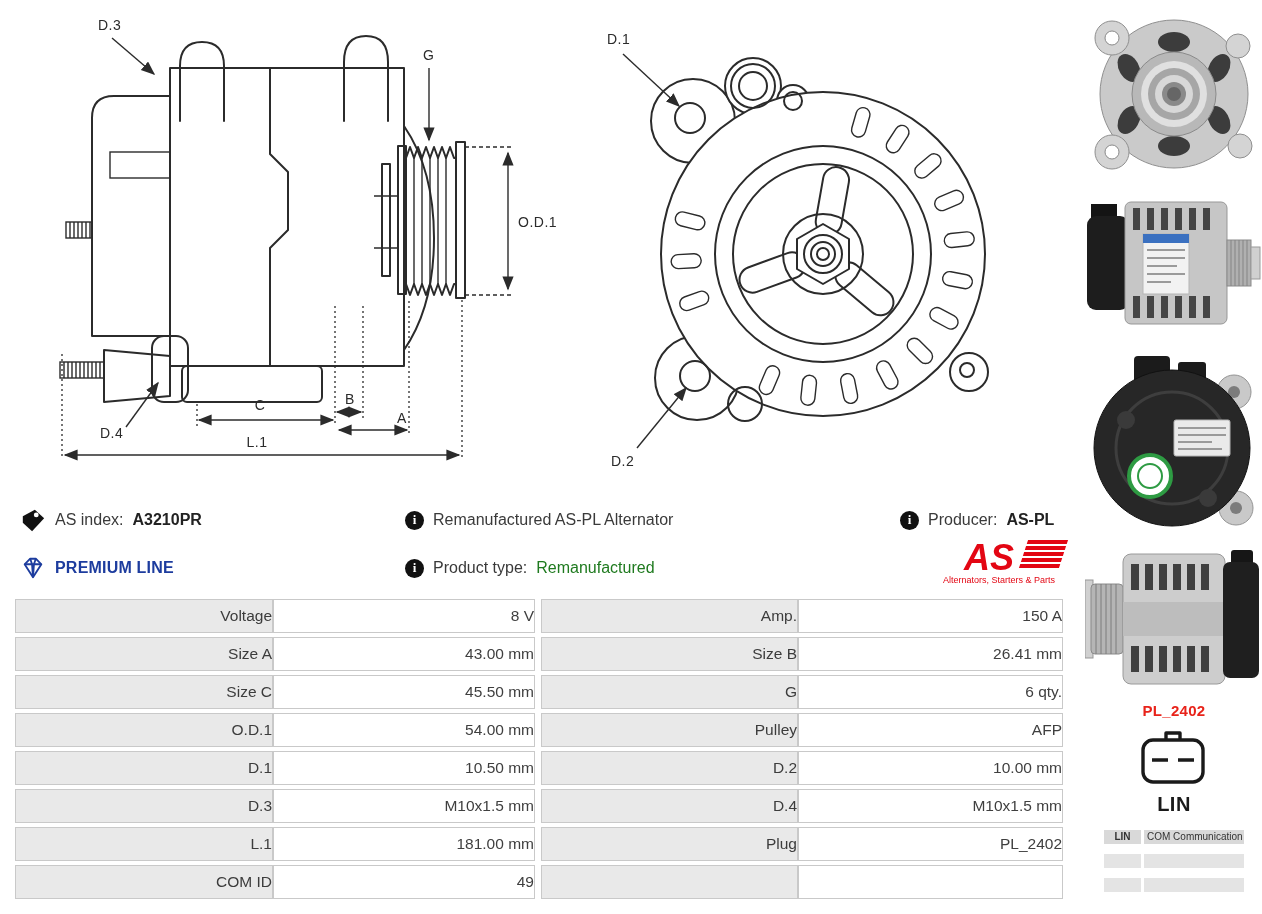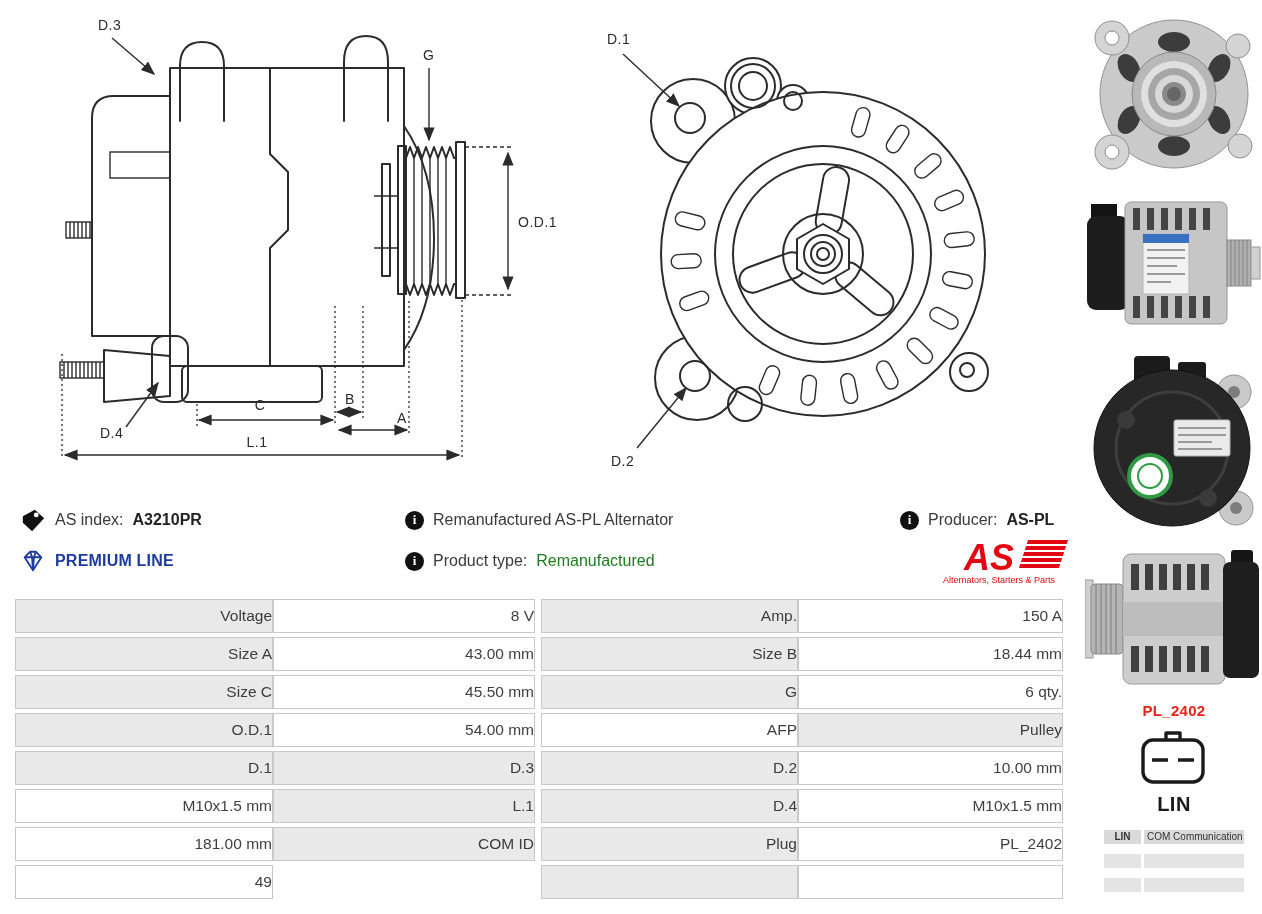--- a/index.html
+++ b/index.html
@@ -17,21 +17,21 @@
   .dline { stroke:#2b2b2b; stroke-width:2; fill:none; stroke-linejoin:round; stroke-linecap:round; }
   .dthin { stroke:#2b2b2b; stroke-width:1.4; fill:none; }
   .ddot  { stroke:#2b2b2b; stroke-width:1.3; fill:none; stroke-dasharray:2 3; }
   .ddash { stroke:#2b2b2b; stroke-width:1.4; fill:none; stroke-dasharray:4 3; }
   .dtext { font-size:14px; fill:#2b2b2b; letter-spacing:0.5px; }
   .wfill { fill:#fff; }
 
   
   .info-block { position:absolute; font-size:16px; color:#3a3a3a; }
   .info-row { display:flex; align-items:center; gap:9px; height:30px; }
-  .info-row + .info-row { margin-top:11px; }
+  .info-row + .info-row { margin-top:18px; }
   .b { font-weight:bold; color:#222; }
   .premium { color:#1d3c9e; font-weight:bold; letter-spacing:0.2px; }
   .green-b { color:#1f7a1f; font-weight:normal; }
   .info-icon {
     width:19px; height:19px; border-radius:50%; background:#111; color:#fff;
     display:inline-flex; align-items:center; justify-content:center; flex:0 0 auto;
     font-size:13px; font-weight:bold; font-family:"Liberation Serif","DejaVu Serif",serif;
   }
   #brand-logo { position:absolute; left:928px; top:534px; }
 
@@ -244,37 +244,38 @@
   <div id="spec-left" class="spec-grid">
     <div class="cell lab">Voltage</div>
     <div class="cell val">8 V</div>
     <div class="cell lab">Size A</div>
     <div class="cell val">43.00 mm</div>
     <div class="cell lab">Size C</div>
     <div class="cell val">45.50 mm</div>
     <div class="cell lab">O.D.1</div>
     <div class="cell val">54.00 mm</div>
     <div class="cell lab">D.1</div>
+    <div class="cell val">10.50 mm</div>
     <div class="cell lab">D.3</div>
     <div class="cell val">M10x1.5 mm</div>
     <div class="cell lab">L.1</div>
     <div class="cell val">181.00 mm</div>
     <div class="cell lab">COM ID</div>
     <div class="cell val">49</div>
   </div>
 
   <div id="spec-right" class="spec-grid">
     <div class="cell lab">Amp.</div>
     <div class="cell val">150 A</div>
     <div class="cell lab">Size B</div>
-    <div class="cell val">18.44 mm</div>
+    <div class="cell val">26.41 mm</div>
     <div class="cell lab">G</div>
     <div class="cell val">6 qty.</div>
+    <div class="cell lab">Pulley</div>
     <div class="cell val">AFP</div>
-    <div class="cell lab">Pulley</div>
     <div class="cell lab">D.2</div>
     <div class="cell val">10.00 mm</div>
     <div class="cell lab">D.4</div>
     <div class="cell val">M10x1.5 mm</div>
     <div class="cell lab">Plug</div>
     <div class="cell val">PL_2402</div>
     <div class="cell lab"></div>
     <div class="cell val"></div>
   </div>
 

